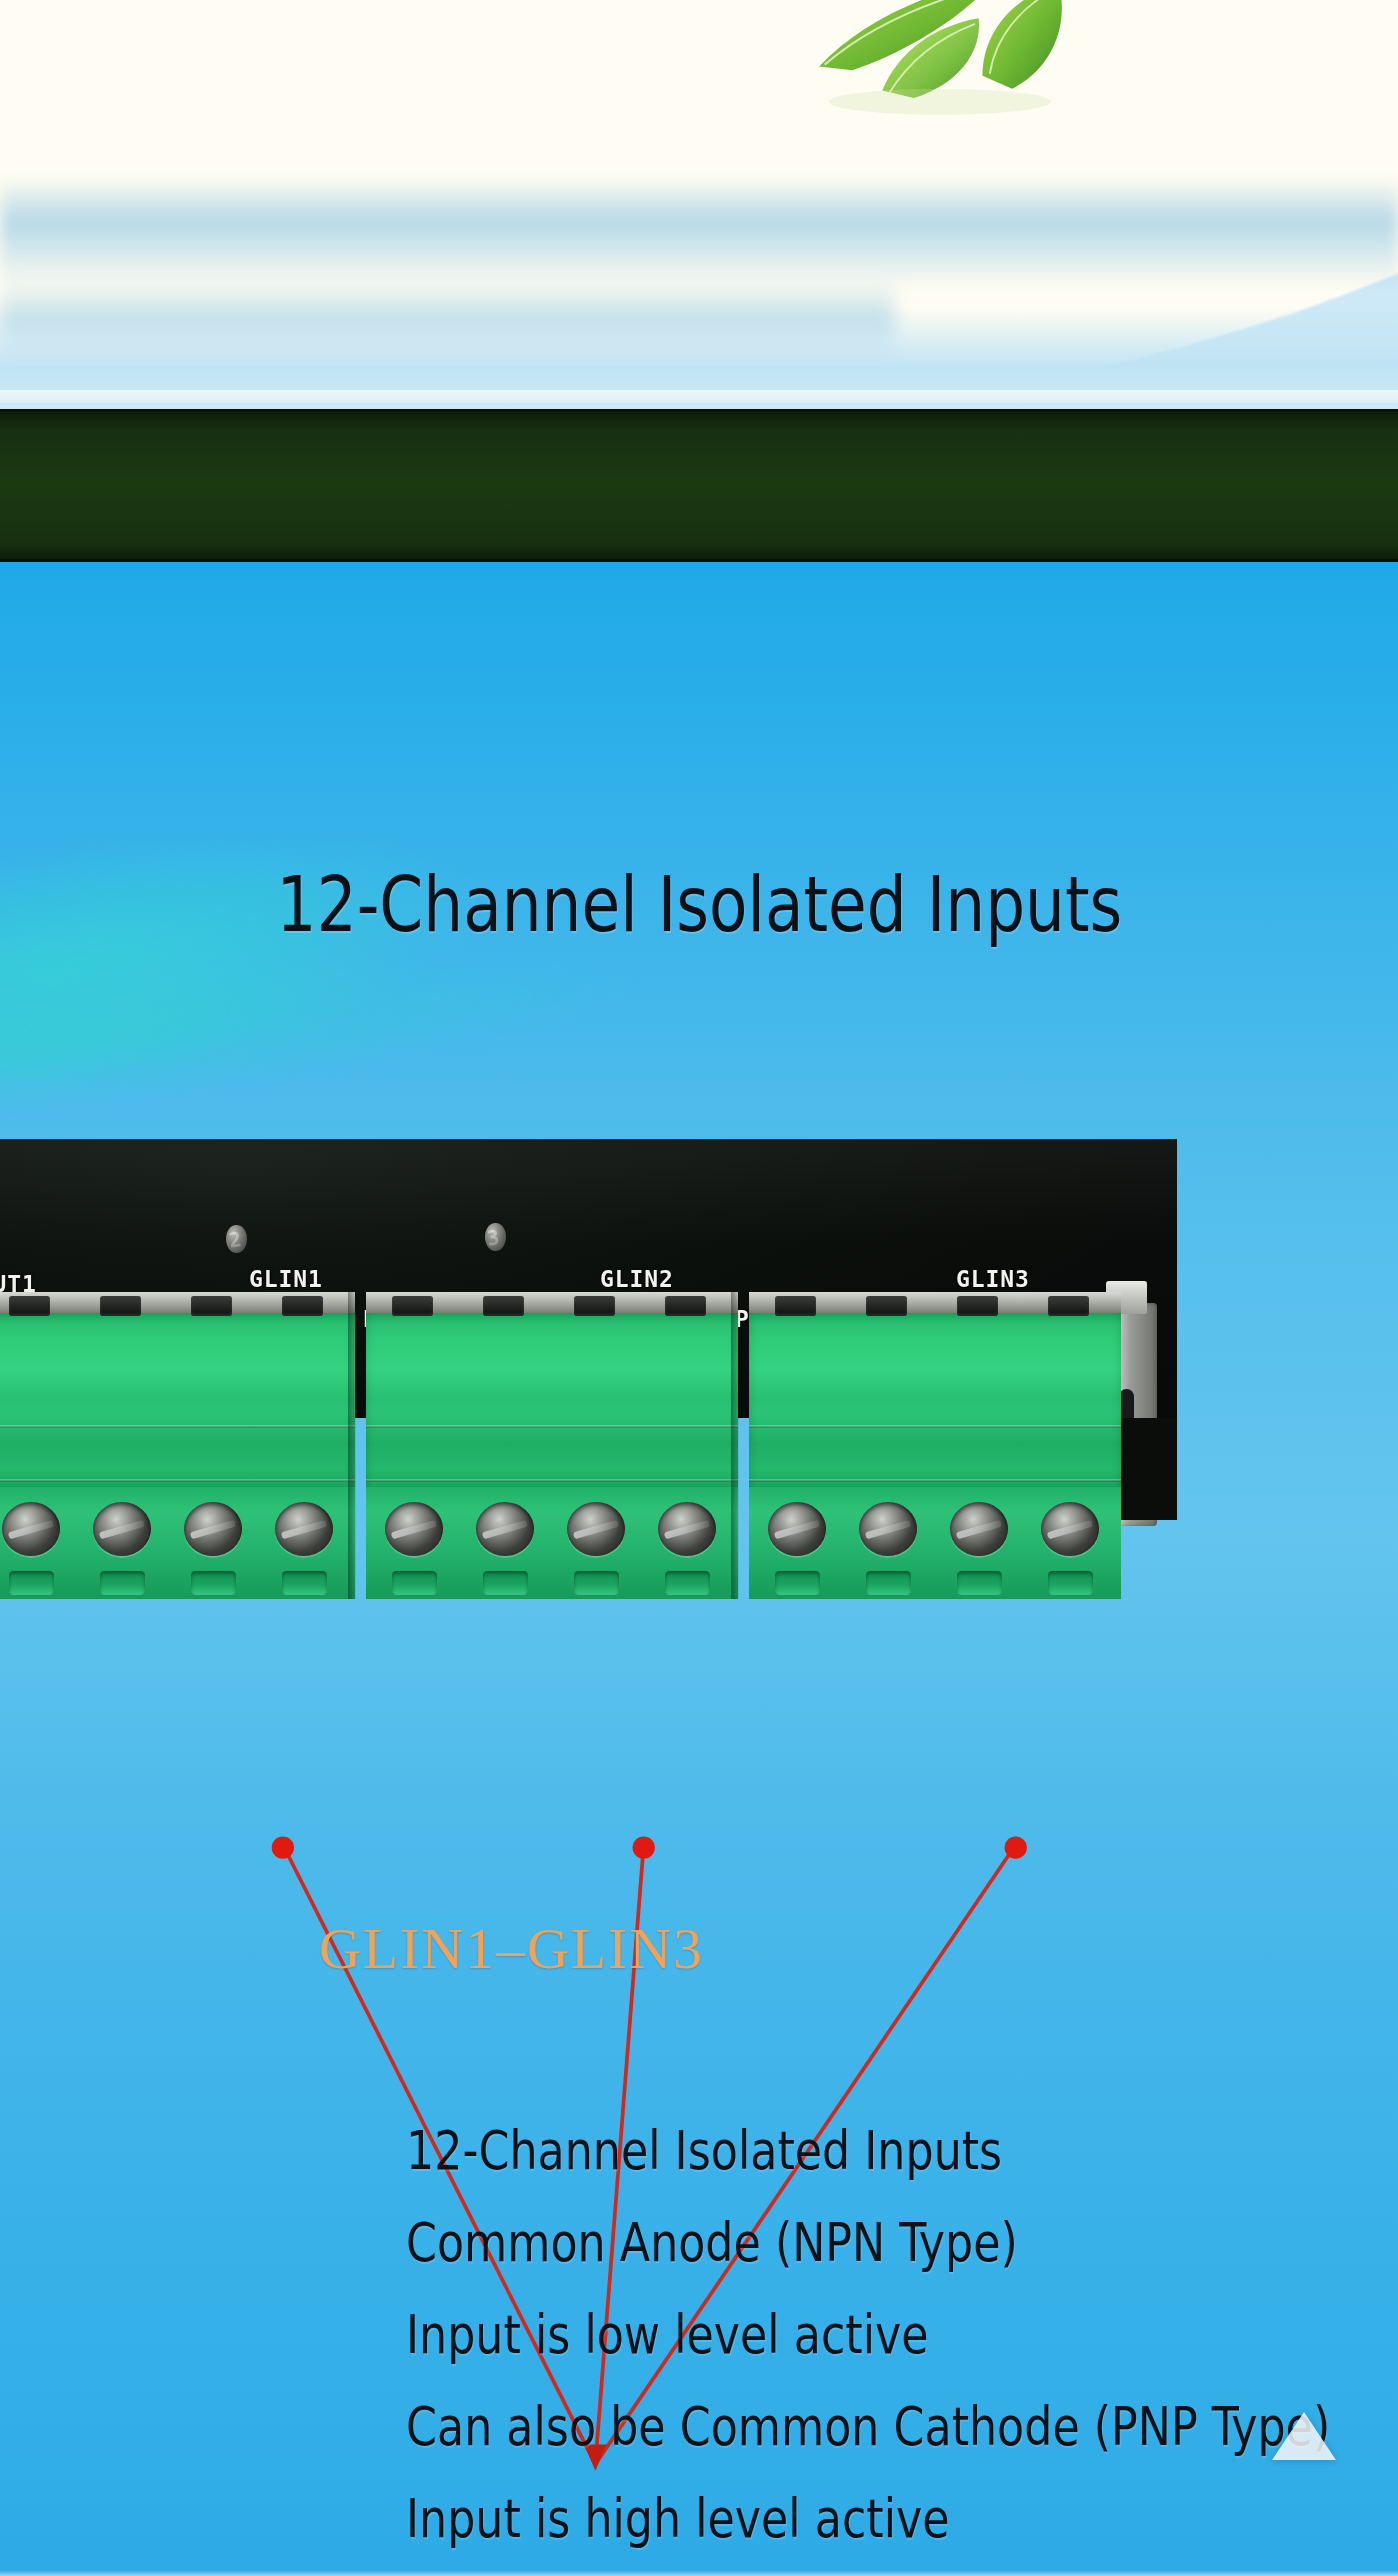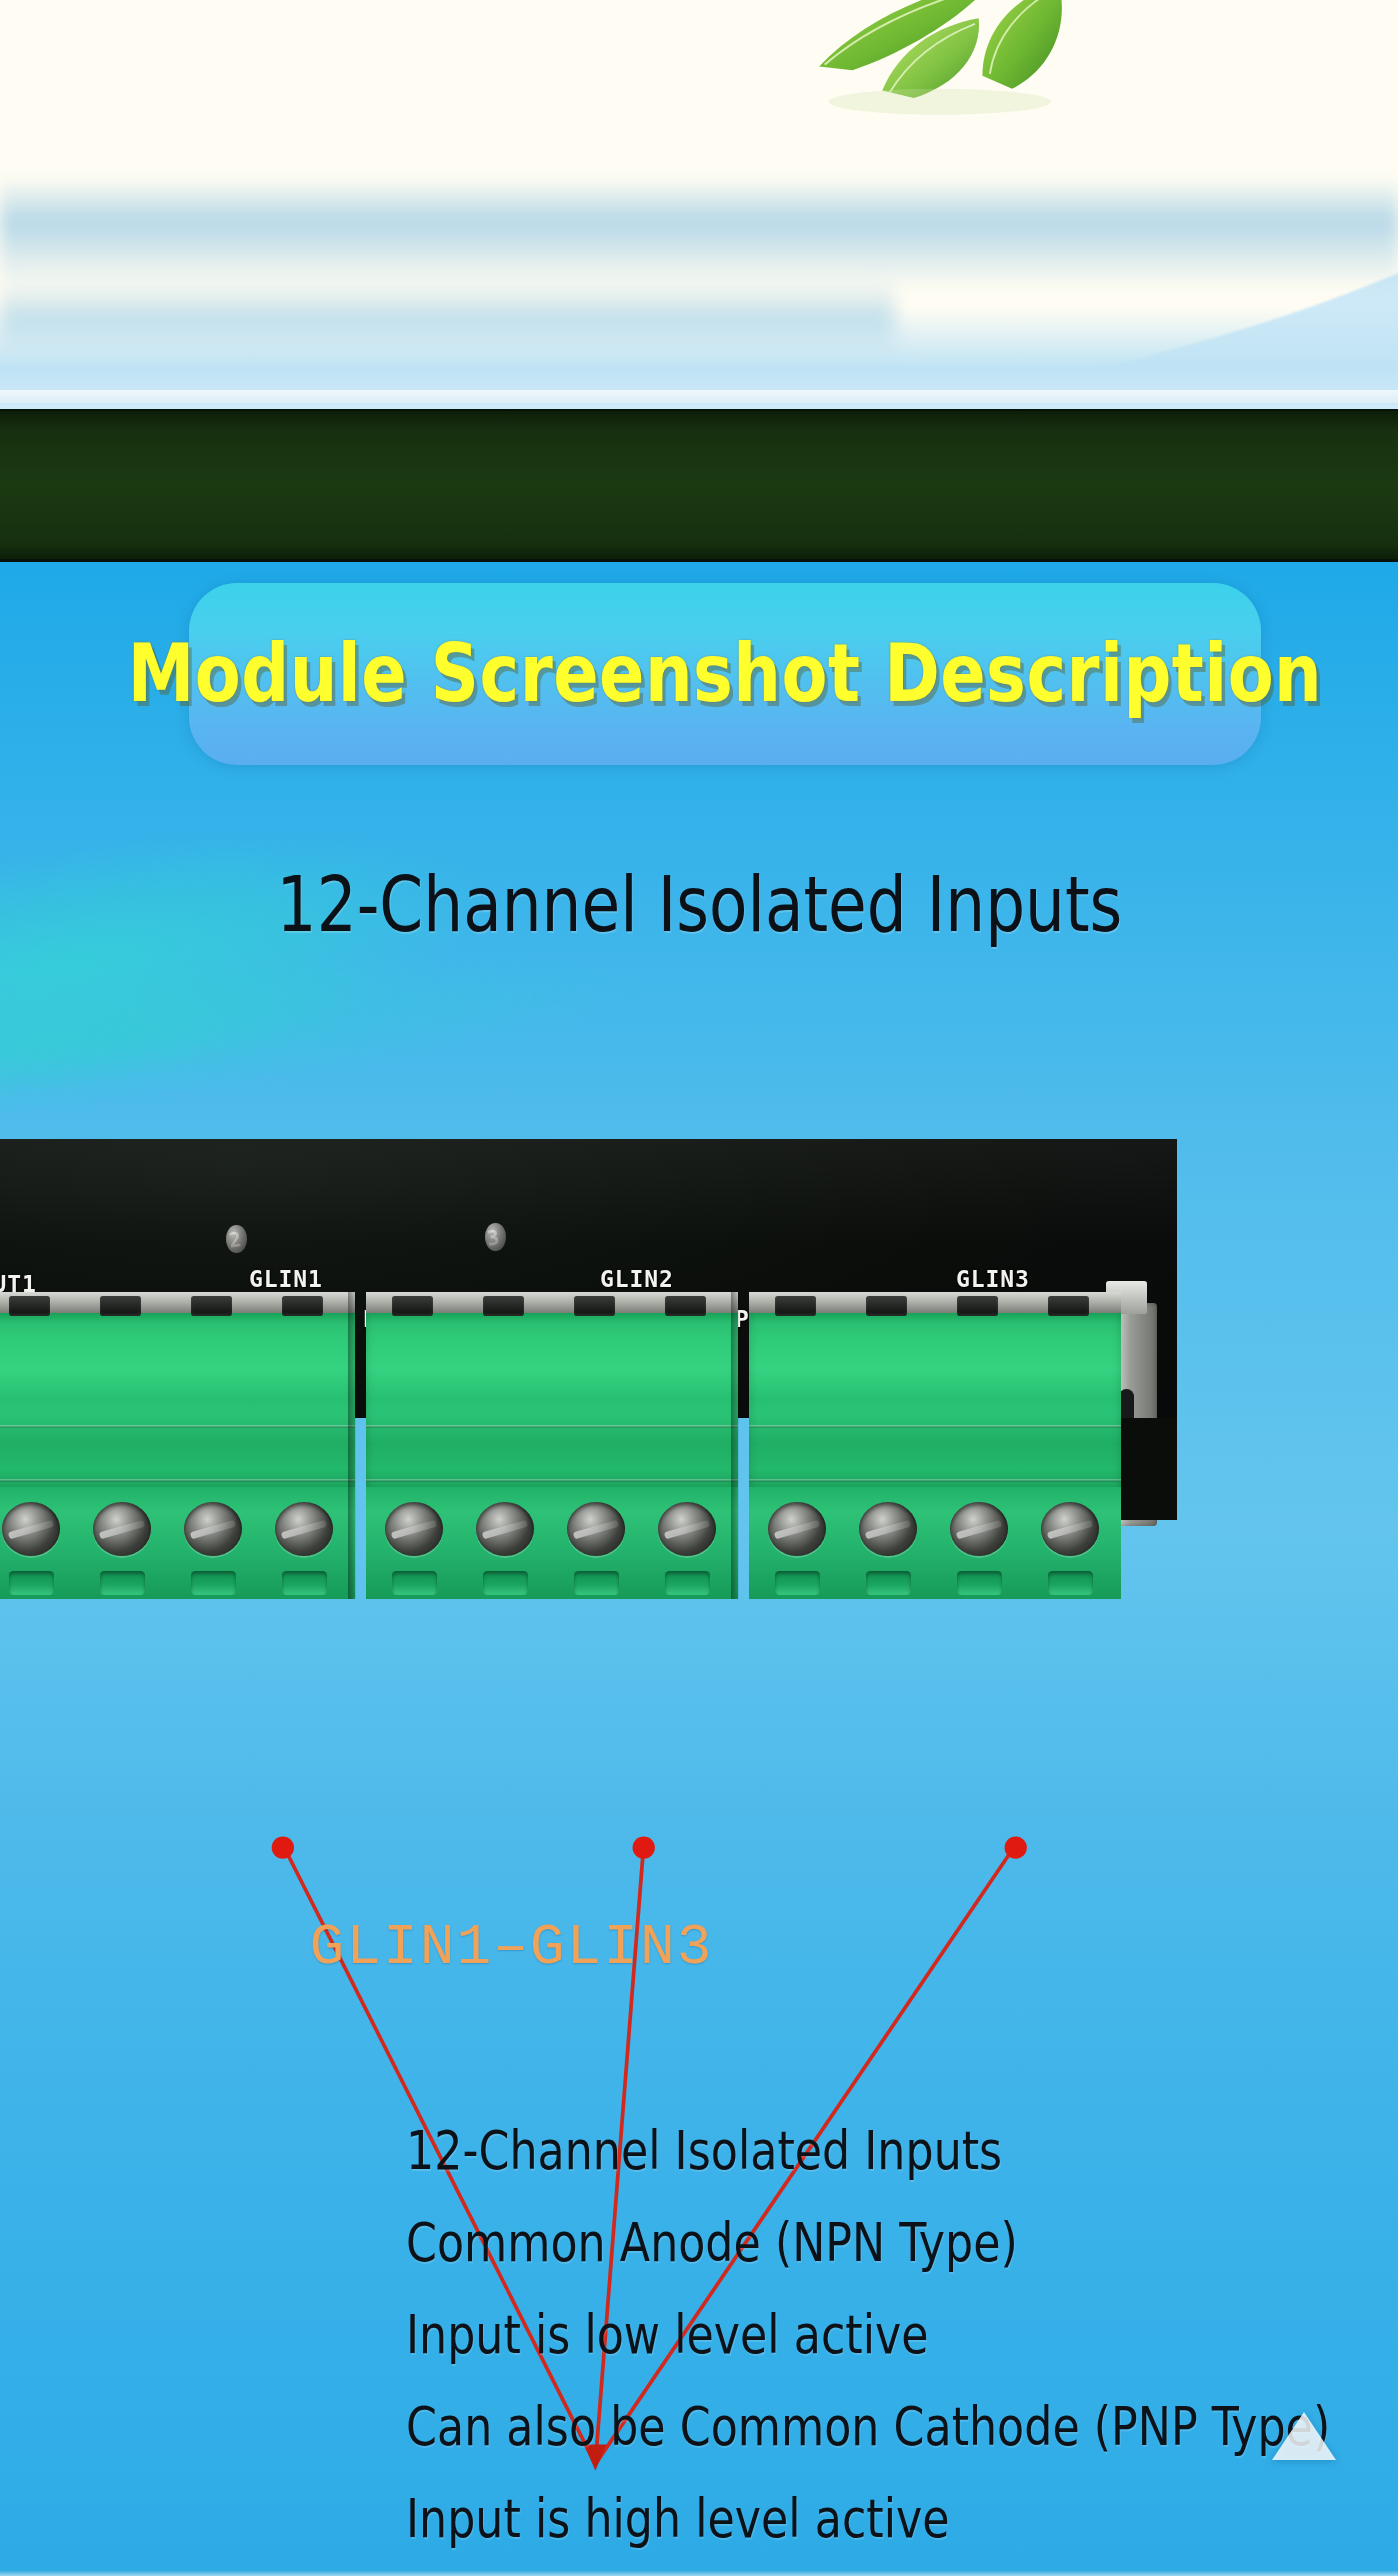--- a/index.html
+++ b/index.html
@@ -211,21 +211,21 @@
   }
 
   
   .anno { position:absolute; left:0; top:562px; width:1399px; height:1488px; pointer-events:none; }
 
   
   .callout {
     position:absolute; left:0; top:1353px; width:1023px;
     text-align:center;
     color:#f0a258;
-    font-family:Liberation Mono, monospace;
+    font-family:Liberation Serif, serif;
     font-size:58px; letter-spacing:1.9px;
     text-shadow:0 0.9px 1.9px rgba(0,60,110,.25);
     white-space:nowrap;
   }
 
   
   .bodylist {
     position:absolute; left:406px; top:1562px; width:992px;
   }
   .bline {
@@ -287,23 +287,20 @@
     </svg>
   </div>
 
   <div class="divider"></div>
 
   <div class="blue">
 
     <div class="swoosh"></div>
     <div class="swoosh2"></div>
 
-    <div class="title-pill">
-      <div class="title-text">Module Screenshot Description</div>
-    </div>
 
     <div class="subtitle">12-Channel Isolated Inputs</div>
 
     <div class="photo">
       <div class="pcb">
         <div class="pcb-black"></div>
 
         <div class="silk" style="left:-7.4px; top:132px;">UT1</div>
         <div class="silk" style="left:-13px; top:167px;">3.30</div>
 

